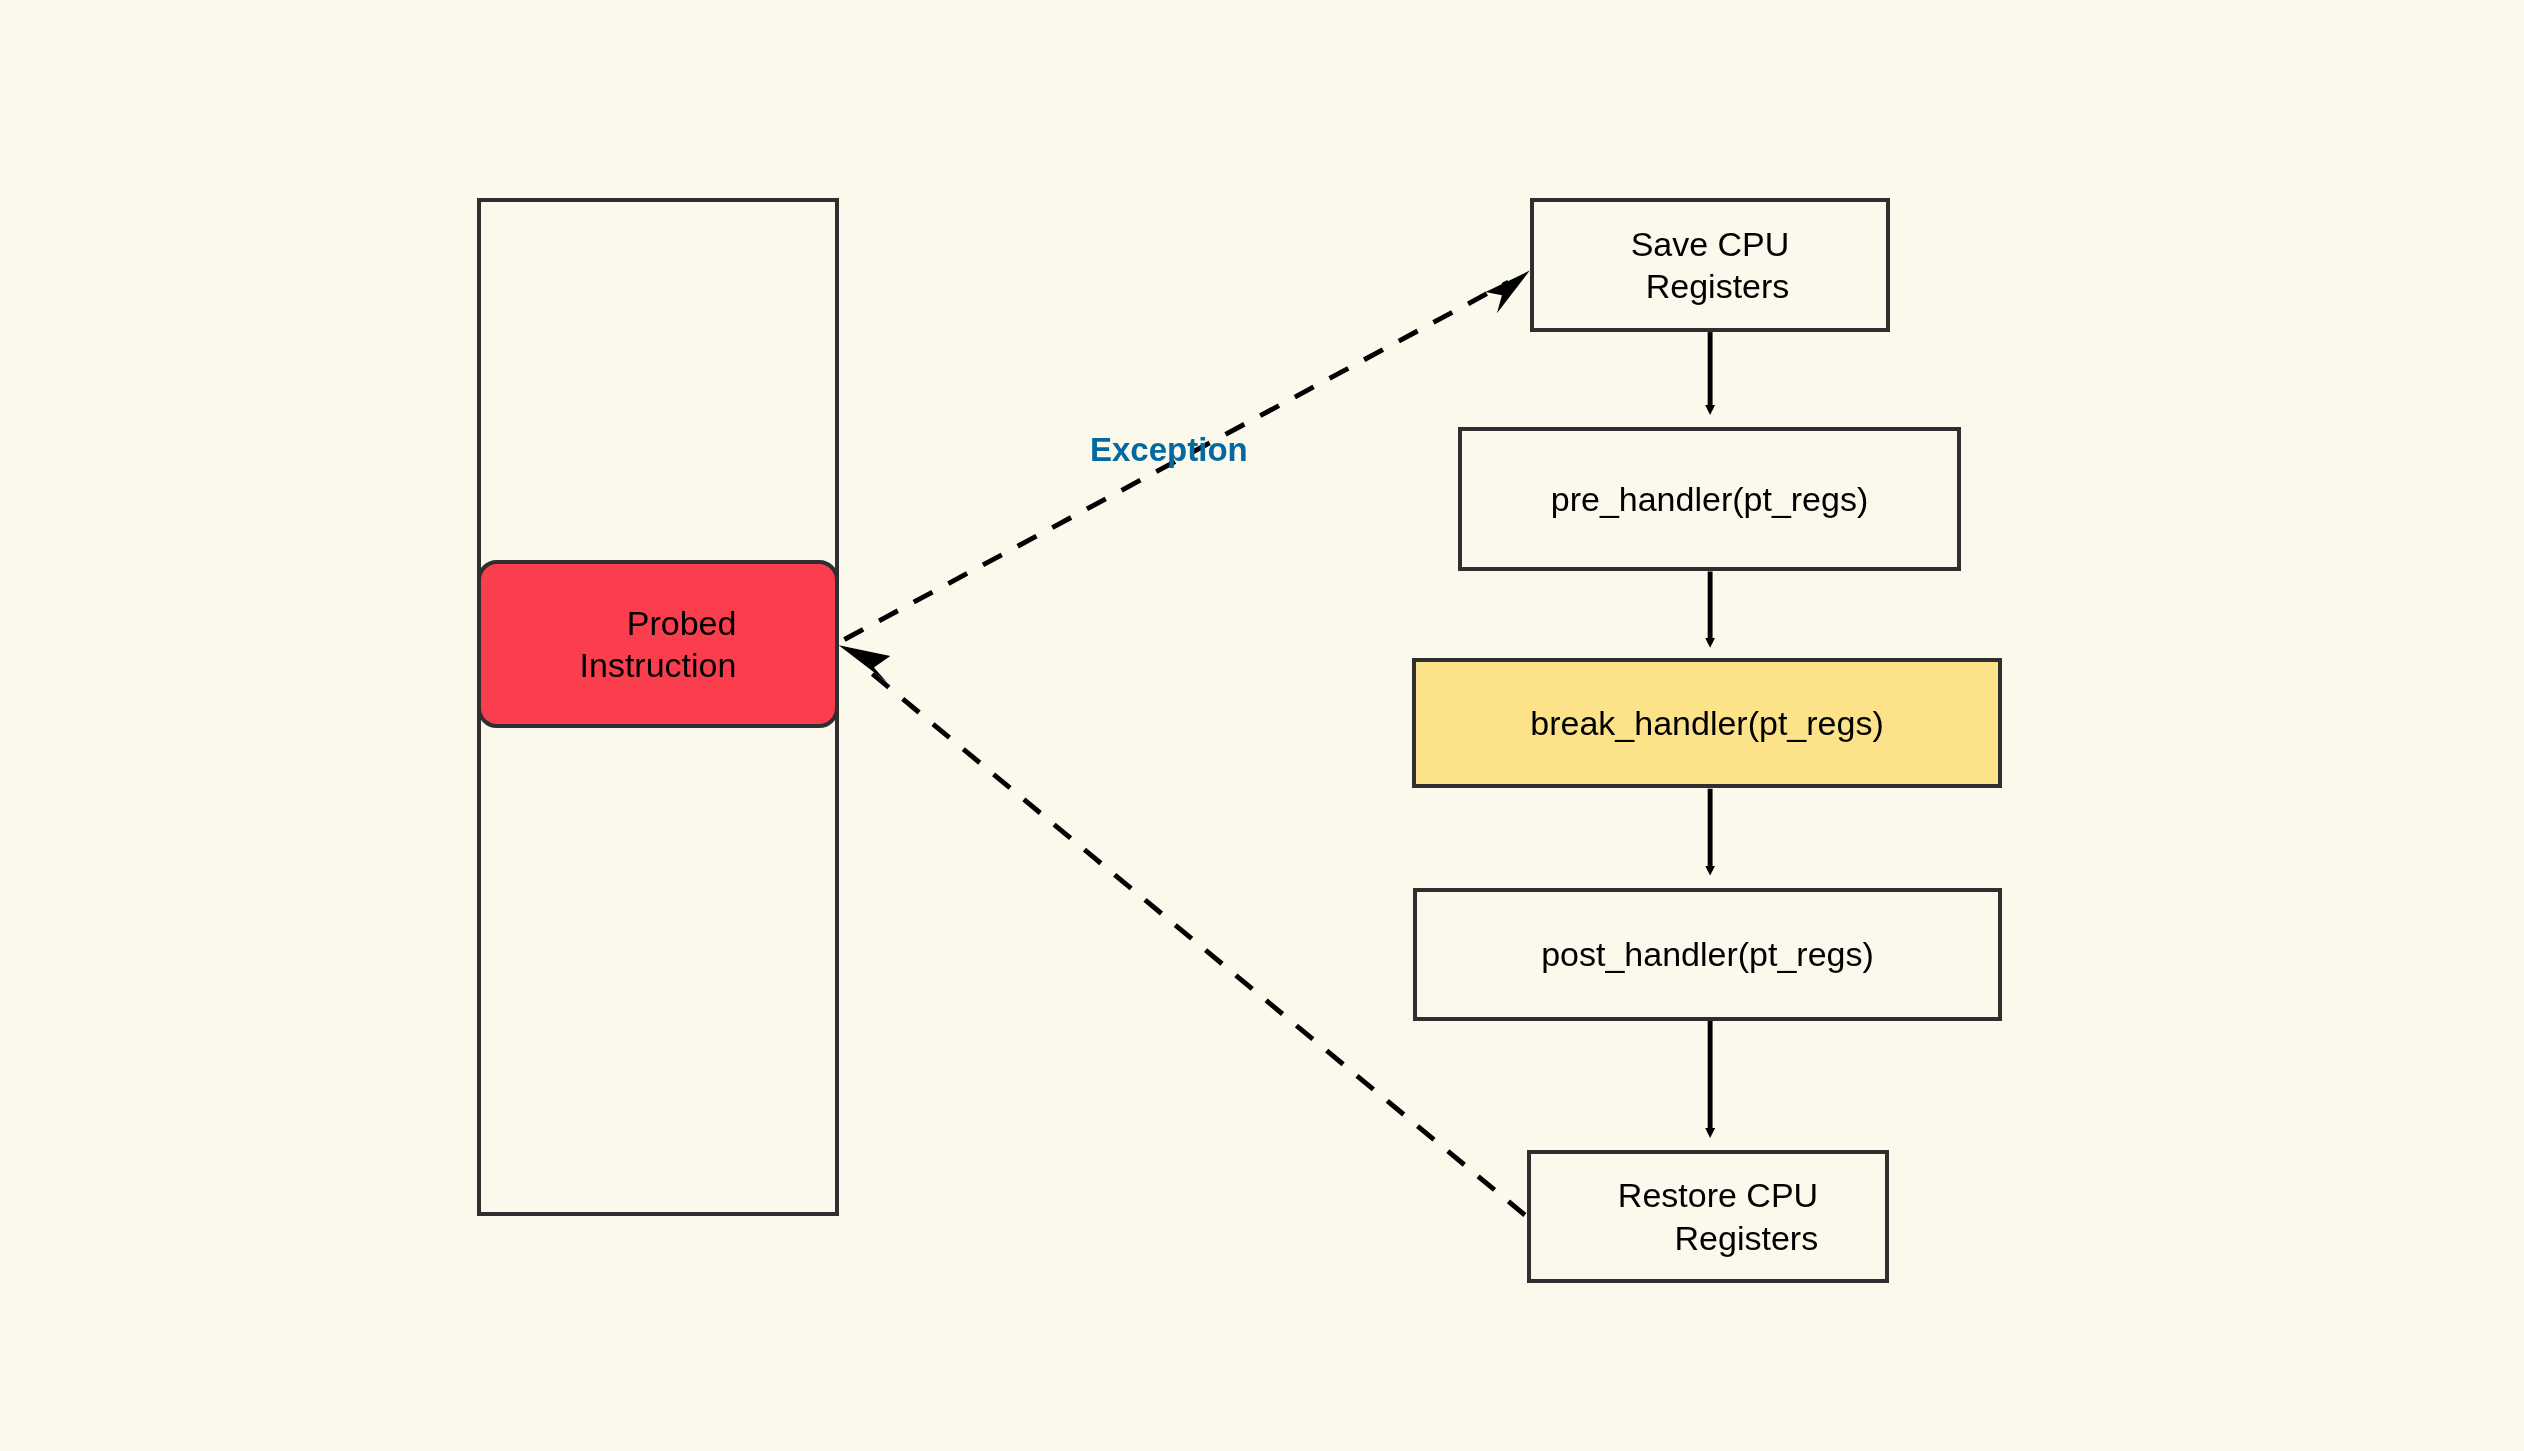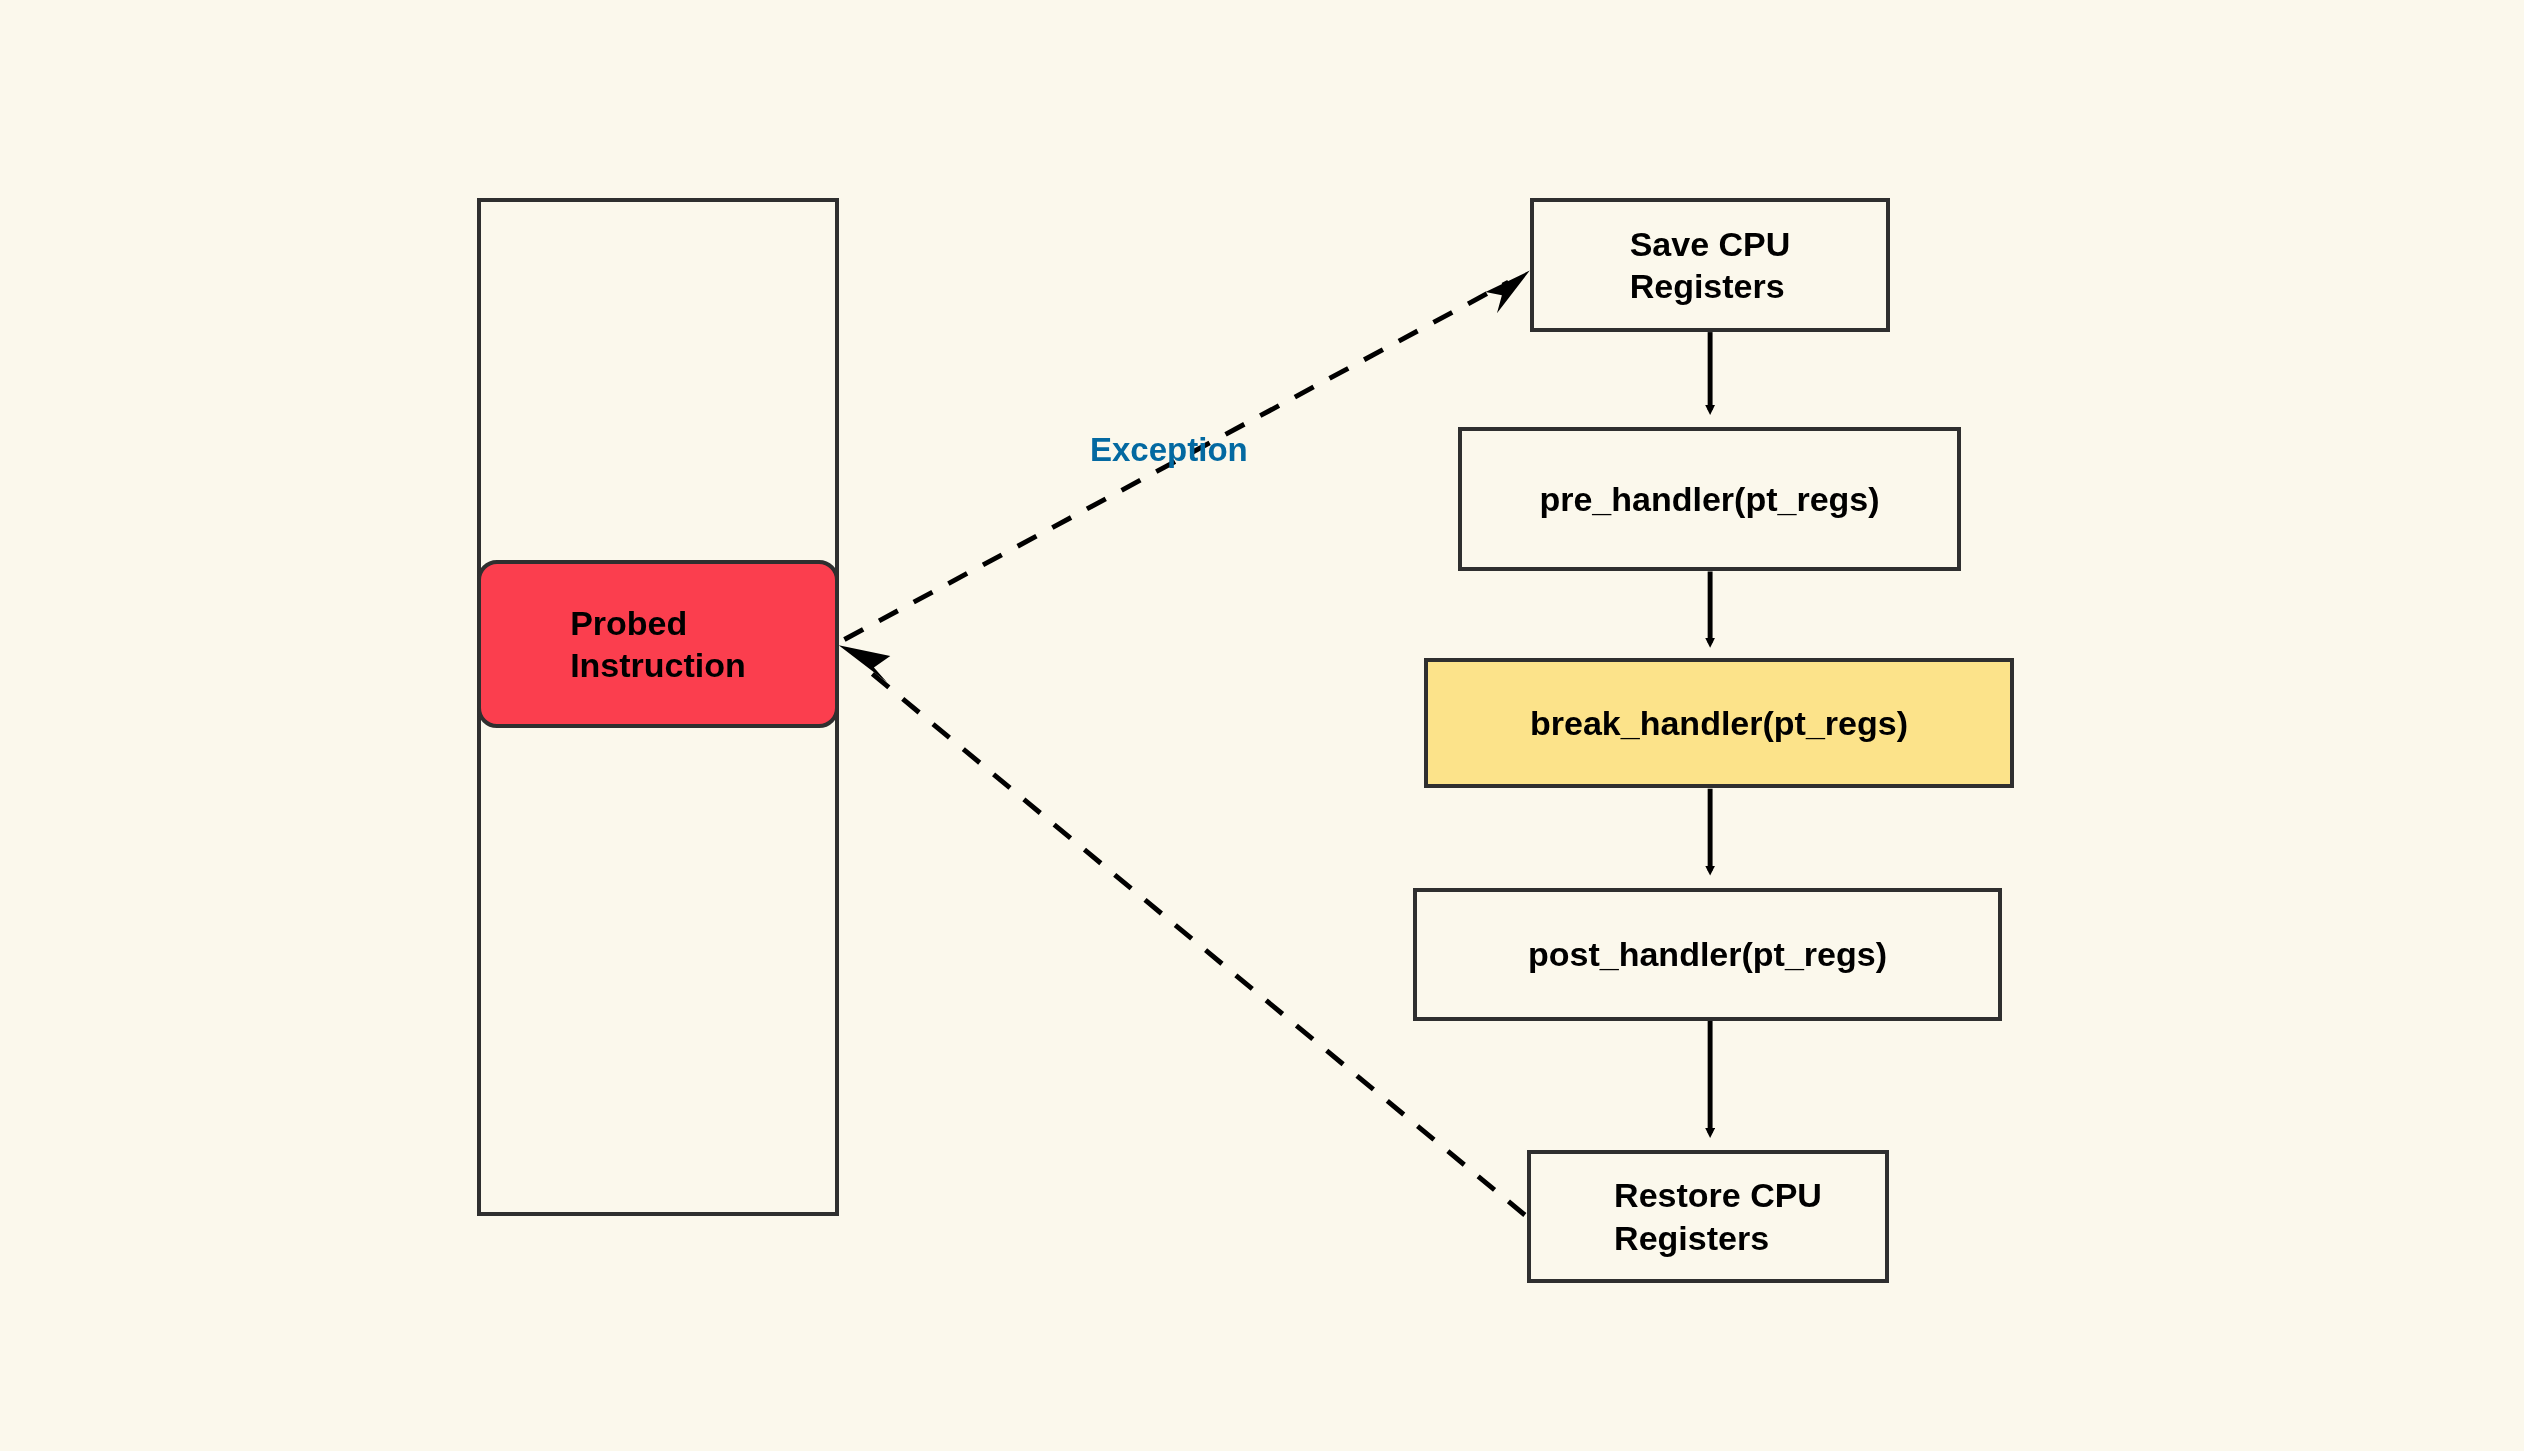--- a/index.html
+++ b/index.html
@@ -15,23 +15,23 @@
     overflow: hidden;
     font-family: "Liberation Sans", sans-serif;
   }
   .box {
     position: absolute;
     box-sizing: border-box;
     border: 4.1px solid #2F2F2F;
     display: flex;
     align-items: center;
     justify-content: center;
-    text-align: left;
+    text-align: right;
     color: #000000;
-    font-weight: bold;
+    font-weight: normal;
     line-height: 1.25;
     white-space: pre-line;
   }
   .memory-frame {
     left: 477px;
     top: 198px;
     width: 362px;
     height: 1018px;
     background: transparent;
   }
@@ -59,21 +59,20 @@
     top: 427px;
     width: 503px;
     height: 144px;
   }
   .box-break {
     left: 1412px;
     top: 658px;
     width: 590px;
     height: 130px;
     background: #FCE38A;
-    margin-left: 12px;
   }
   .box-post {
     left: 1413px;
     top: 888px;
     width: 589px;
     height: 133px;
   }
   .box-restore {
     left: 1527px;
     top: 1150px;

